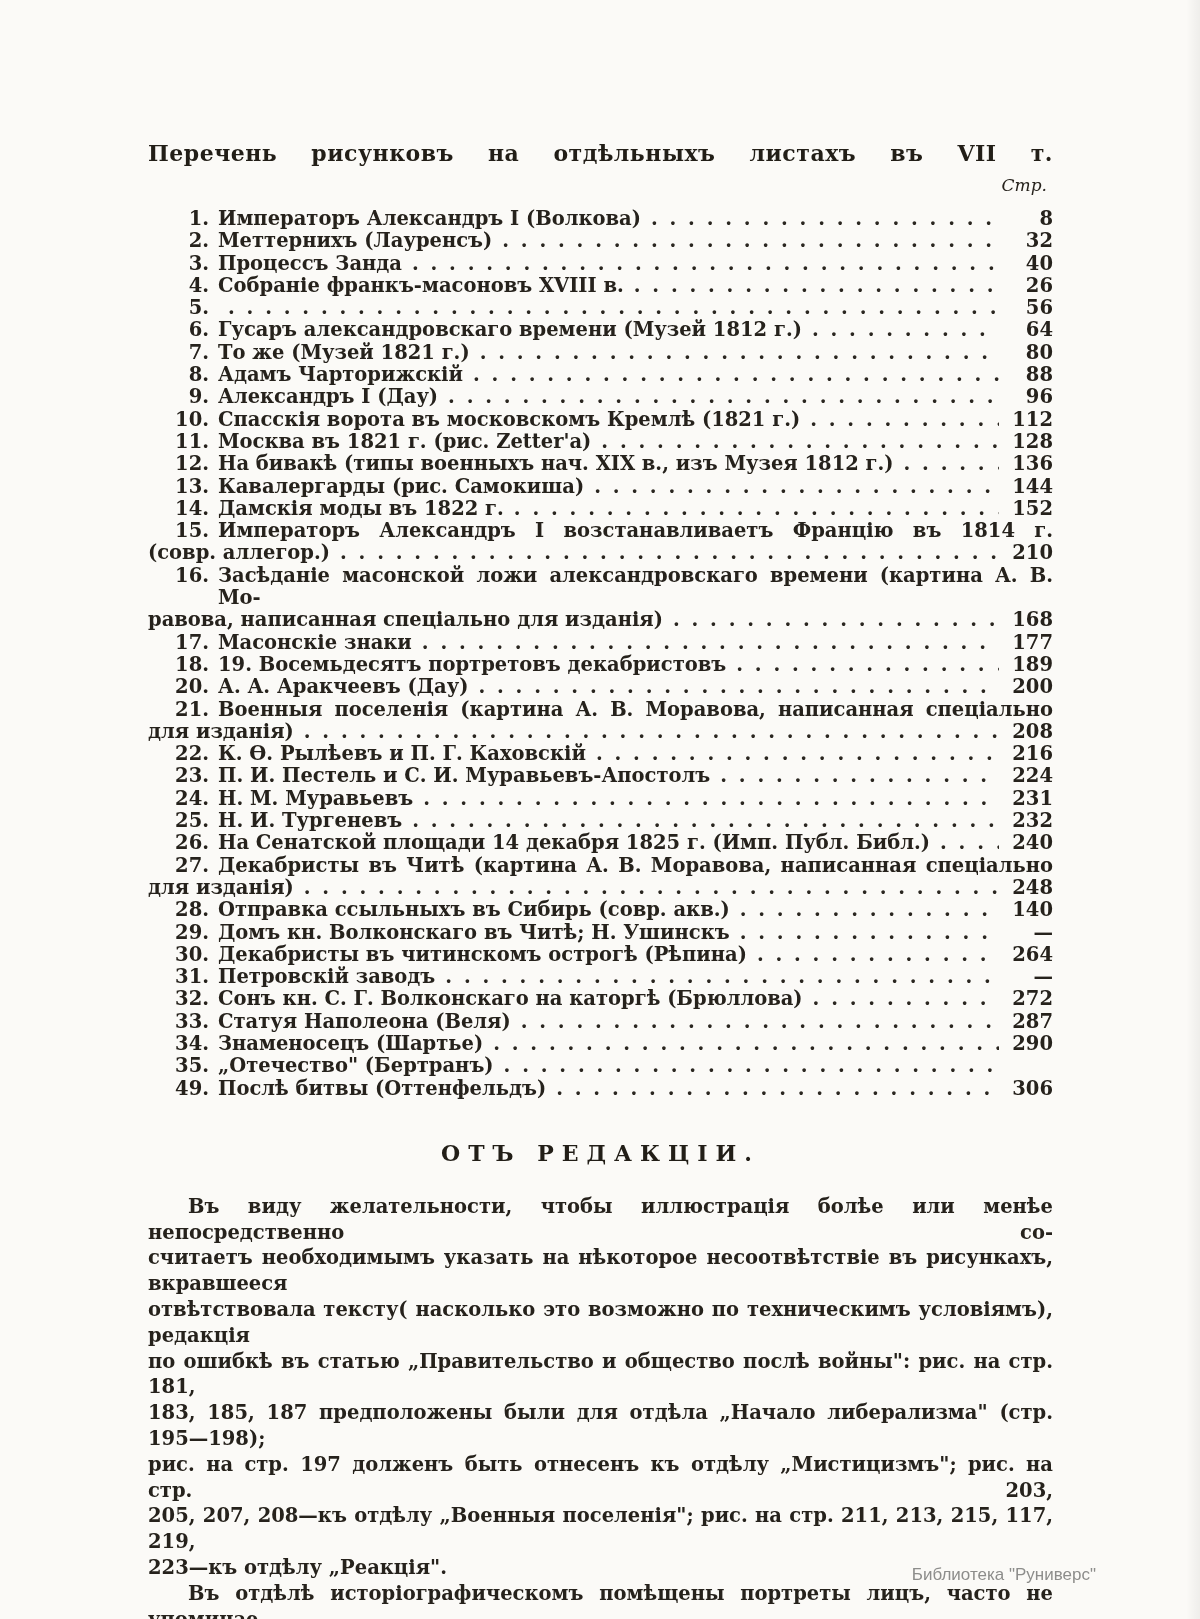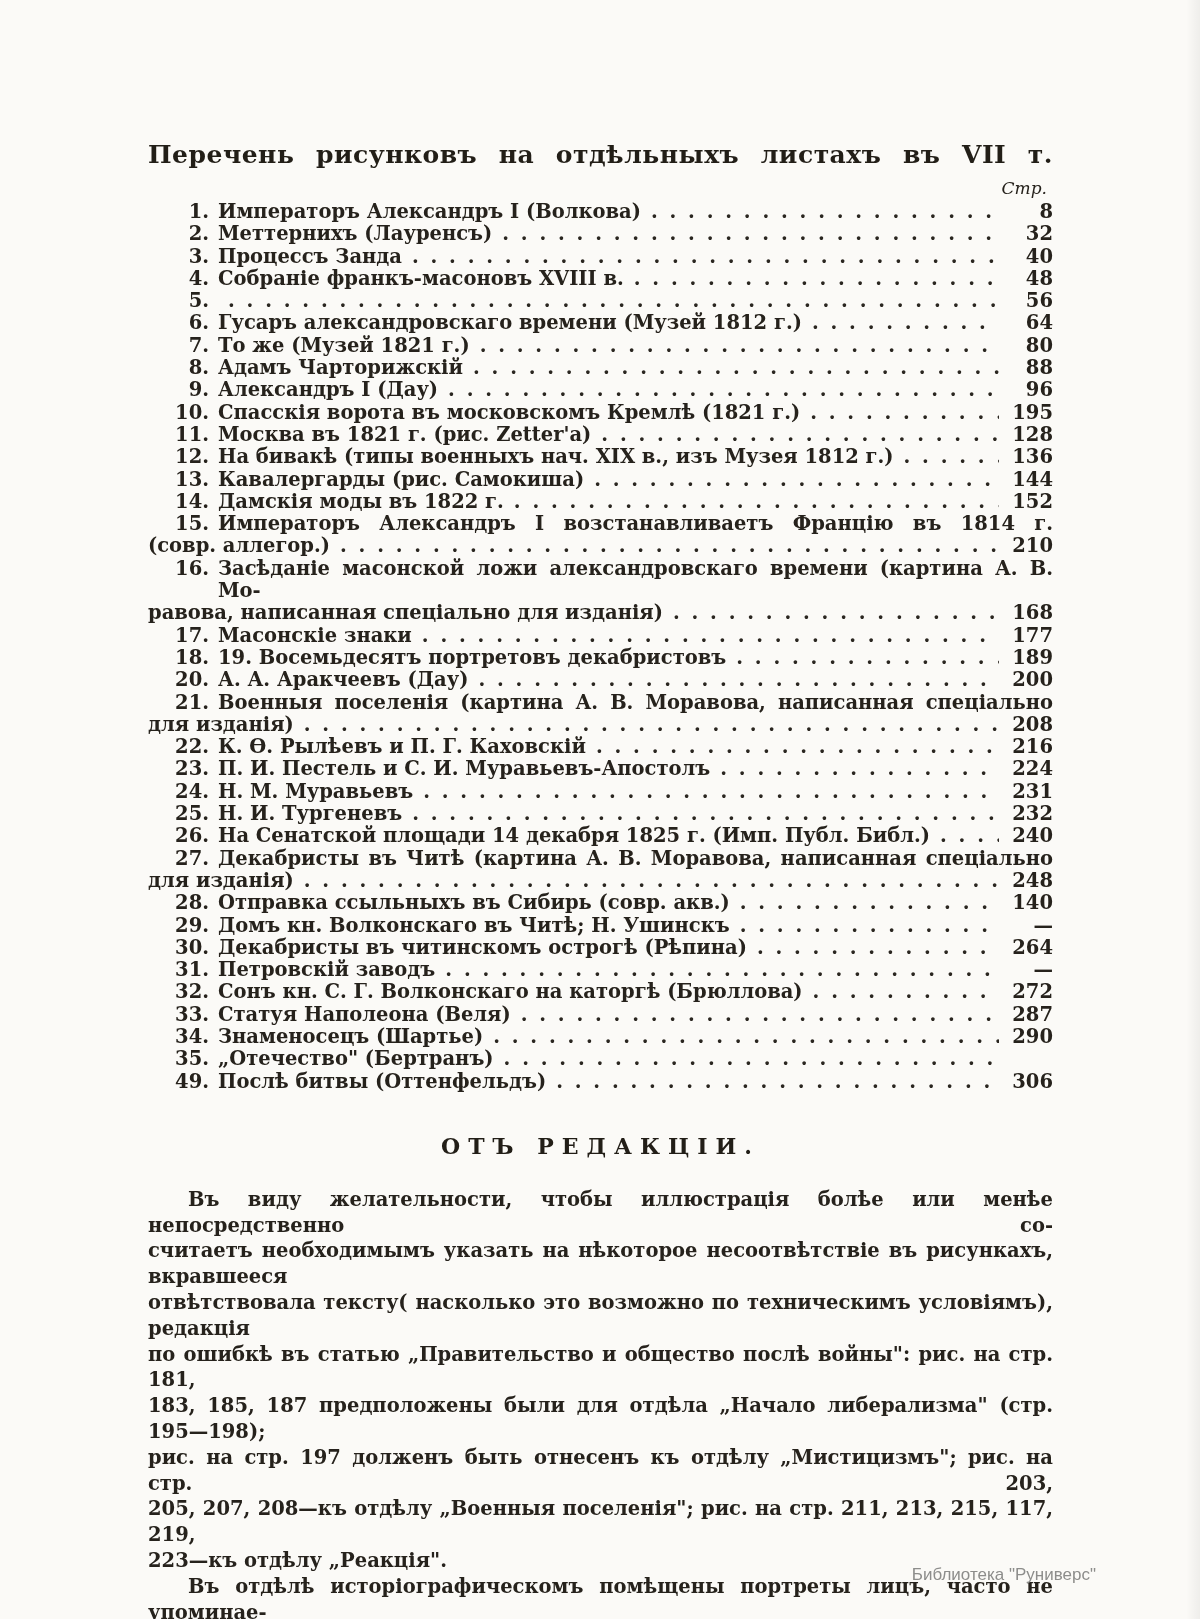--- a/index.html
+++ b/index.html
@@ -17,33 +17,33 @@
     position: absolute; top: 0; right: 0; width: 14px; height: 100%;
     background: linear-gradient(to right, rgba(0,0,0,0), rgba(0,0,0,0.05));
   }
   .content {
     position: absolute;
     left: 148px;
     top: 140px;
     width: 905px;
   }
   .title {
-    font-size: 25px;
+    font-size: 22px;
     font-weight: bold;
     color: #221e17;
     text-align: justify;
     text-align-last: justify;
     letter-spacing: 0.5px;
   }
   .str-label {
     text-align: right;
     font-style: italic;
     font-size: 17px;
     margin-top: 9px;
-    margin-bottom: 3px;
+    margin-bottom: 13px;
     padding-right: 6px;
   }
   
   .list { font-size: 19.5px; font-weight: bold; }
   .entry .line {
     display: flex;
     align-items: baseline;
     line-height: 22.3px;
   }
   .num {
@@ -135,21 +135,21 @@
           <span class="txt">Процессъ Занда</span>
           <span class="leader"></span>
           <span class="page">40</span>
         </div>
       </div>
       <div class="entry">
         <div class="line">
           <span class="num">4.</span>
           <span class="txt">Собраніе франкъ-масоновъ XVIII в.</span>
           <span class="leader"></span>
-          <span class="page">48</span>
+          <span class="page">26</span>
         </div>
       </div>
       <div class="entry">
         <div class="line">
           <span class="num">5.</span>
           <span class="leader"></span>
           <span class="page">56</span>
         </div>
       </div>
       <div class="entry">
@@ -182,21 +182,21 @@
           <span class="txt">Александръ I (Дау)</span>
           <span class="leader"></span>
           <span class="page">96</span>
         </div>
       </div>
       <div class="entry">
         <div class="line">
           <span class="num">10.</span>
           <span class="txt">Спасскія ворота въ московскомъ Кремлѣ (1821 г.)</span>
           <span class="leader"></span>
-          <span class="page">195</span>
+          <span class="page">112</span>
         </div>
       </div>
       <div class="entry">
         <div class="line">
           <span class="num">11.</span>
           <span class="txt">Москва въ 1821 г. (рис. Zetter'а)</span>
           <span class="leader"></span>
           <span class="page">128</span>
         </div>
       </div>

